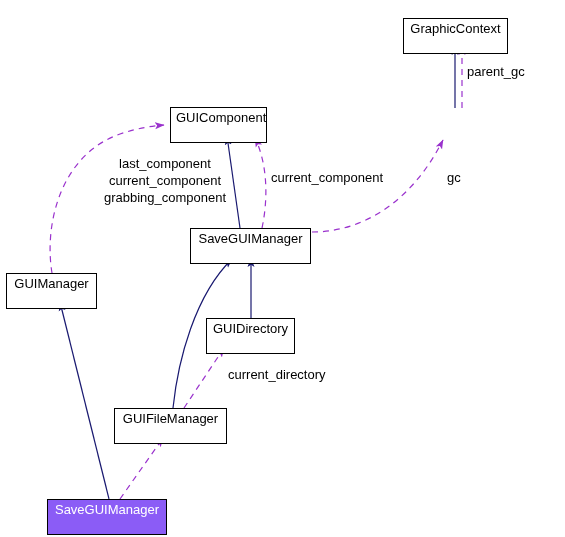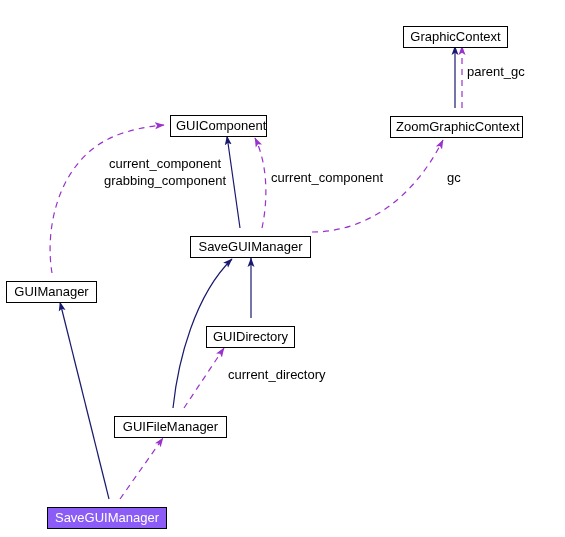--- a/index.html
+++ b/index.html
@@ -23,25 +23,24 @@
     height: 537px;
   }
   .node {
     position: absolute;
     box-sizing: border-box;
     border: 1px solid #000000;
     background: #ffffff;
     color: #000000;
     font-size: 13px;
     line-height: 20px;
-    height: 22px;
+    height: 36px;
     text-align: center;
     white-space: nowrap;
     padding: 0 5px;
-    margin-top: 8px;
   }
   .node.focus {
     background: #8b5cf6;
     color: #ffffff;
     border: 1px solid #000000;
   }
   .edge-label {
     position: absolute;
     font-size: 13px;
     line-height: 17px;
@@ -83,37 +82,37 @@
 
     <path d="M184,408 L224,348" fill="none" stroke="#9a32cd" stroke-width="1.2" stroke-dasharray="6,5" marker-end="url(#arrow-purple)"></path>
 
     <path d="M109,499 L60,302" fill="none" stroke="#191970" stroke-width="1.2" marker-end="url(#arrow-navy)"></path>
 
     <path d="M120,499 L163,438" fill="none" stroke="#9a32cd" stroke-width="1.2" stroke-dasharray="6,5" marker-end="url(#arrow-purple)"></path>
   </svg>
 
   <div class="node" style="left:403px; top:18px; width:105px;">GraphicContext</div>
 
-  <div class="node" style="left:390px; top:108px; width:133px;">ZoomGraphicContext</div>
 
   <div class="node" style="left:170px; top:107px; width:97px;">GUIComponent</div>
 
   <div class="node" style="left:190px; top:228px; width:121px;">SaveGUIManager</div>
 
   <div class="node" style="left:6px; top:273px; width:91px;">GUIManager</div>
 
   <div class="node" style="left:206px; top:318px; width:89px;">GUIDirectory</div>
 
   <div class="node" style="left:114px; top:408px; width:113px;">GUIFileManager</div>
 
   <div class="node focus" style="left:47px; top:499px; width:120px;">SaveGUIManager</div>
 
   <div class="edge-label" style="left:467px; top:63px;text-align:center;">parent_gc</div>
 
   <div class="edge-label" style="left:95px; top:155px; width:140px;">
+    <div>last_component</div>
     <div>current_component</div>
     <div>grabbing_component</div>
   </div>
 
   <div class="edge-label" style="left:271px; top:169px;">current_component</div>
 
   <div class="edge-label" style="left:447px; top:169px;">gc</div>
 
   <div class="edge-label" style="left:228px; top:366px;">current_directory</div>
 

